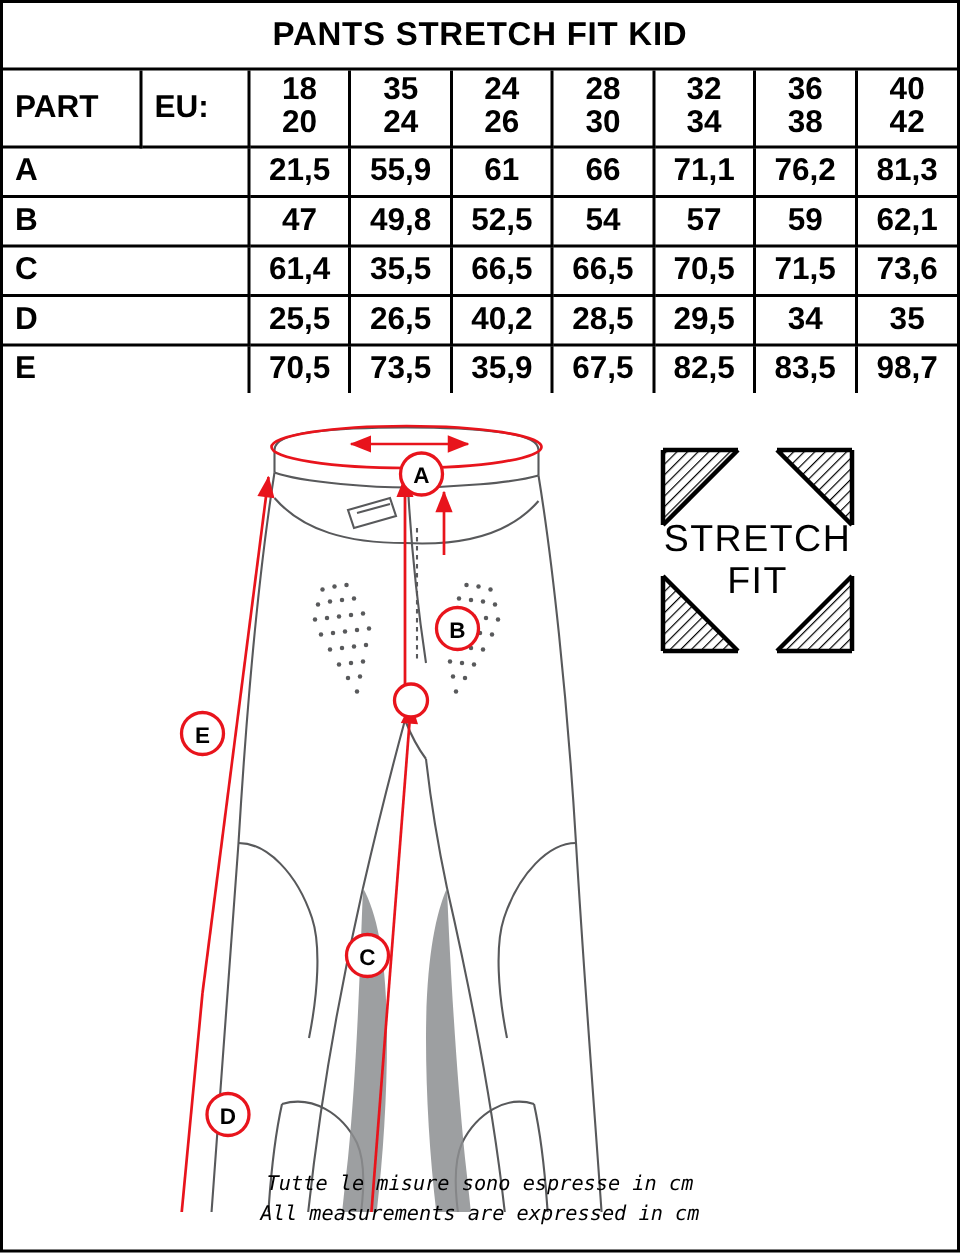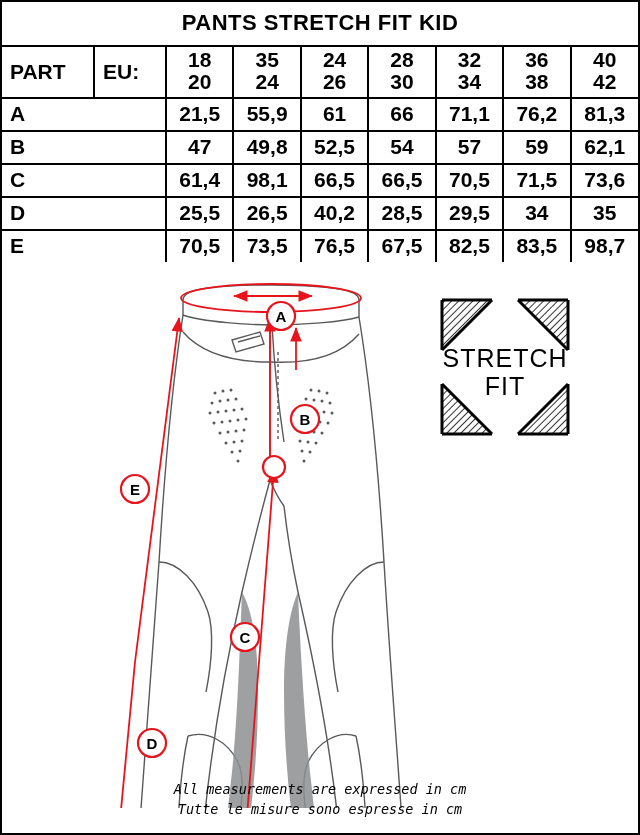--- a/index.html
+++ b/index.html
@@ -165,21 +165,21 @@
         <td>52,5</td>
         <td>54</td>
         <td>57</td>
         <td>59</td>
         <td>62,1</td>
       </tr>
 
       <tr>
         <td class="row-label" colspan="2">C</td>
         <td>61,4</td>
-        <td>98,1</td>
+        <td>35,5</td>
         <td>66,5</td>
         <td>66,5</td>
         <td>70,5</td>
         <td>71,5</td>
         <td>73,6</td>
       </tr>
 
       <tr>
         <td class="row-label" colspan="2">D</td>
         <td>25,5</td>
@@ -188,21 +188,21 @@
         <td>28,5</td>
         <td>29,5</td>
         <td>34</td>
         <td>35</td>
       </tr>
 
       <tr>
         <td class="row-label" colspan="2">E</td>
         <td>70,5</td>
         <td>73,5</td>
-        <td>76,5</td>
+        <td>35,9</td>
         <td>67,5</td>
         <td>82,5</td>
         <td>83,5</td>
         <td>98,7</td>
       </tr>
     </tbody>
   </table>
 
   <div class="diagram">
     <svg width="636" height="546" viewBox="0 0 636 546" xmlns="http://www.w3.org/2000/svg">
@@ -384,18 +384,18 @@
           <path d="M566,172 L566,122 L516,172 z" fill="url(#hatch)" stroke="none"></path>
           <path d="M566,172 L566,122 M566,172 L516,172" stroke="#000" stroke-width="3" fill="none"></path>
           <path d="M566,122 L516,172" stroke="#000" stroke-width="3" fill="none"></path>
         </g>
         <text id="stretch-line1" x="503" y="105" text-anchor="middle" font-family="Liberation Sans, sans-serif" font-size="25" letter-spacing="1" fill="#000">STRETCH</text>
         <text id="stretch-line2" x="503" y="133" text-anchor="middle" font-family="Liberation Sans, sans-serif" font-size="25" letter-spacing="1" fill="#000">FIT</text>
       </g>
     </svg>
 
     <div class="notes">
+      <div>Tutte le misure sono espresse in cm</div>
       <div>All measurements are expressed in cm</div>
-      <div>Tutte le misure sono espresse in cm</div>
     </div>
   </div>
 
 </div>
 
 </body></html>

